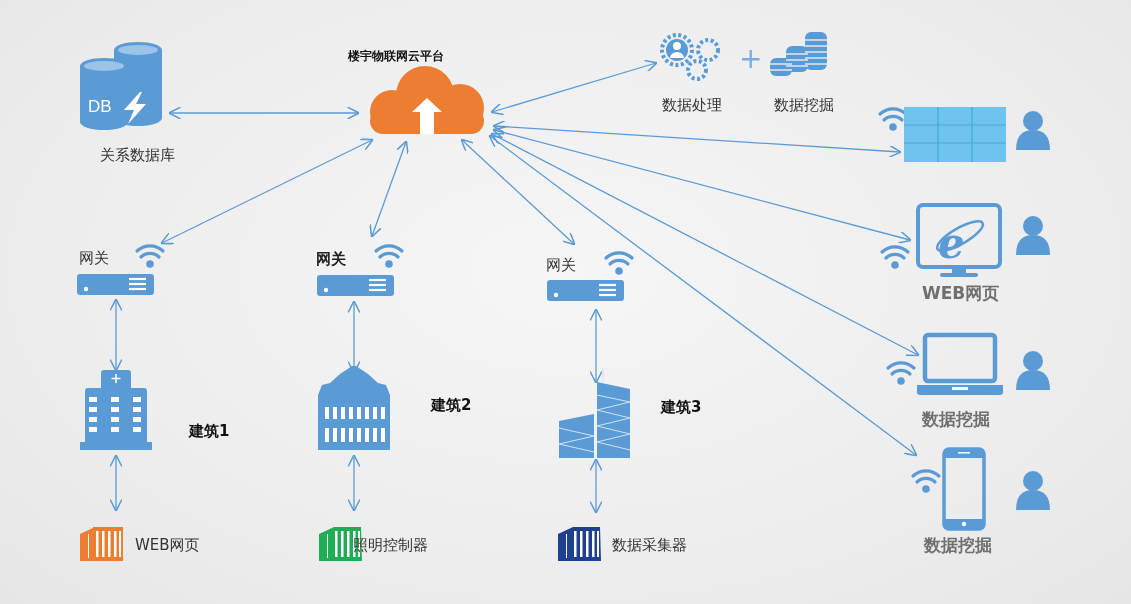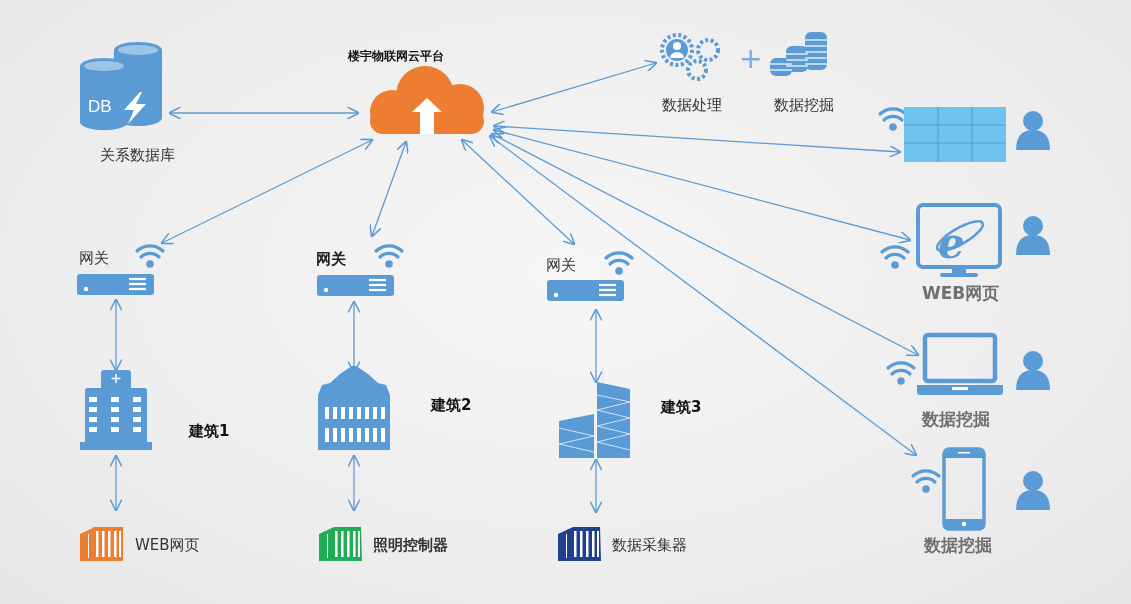--- a/index.html
+++ b/index.html
@@ -324,14 +324,14 @@
         <rect x="574" y="531" width="2.5" height="26"></rect>
         <rect x="580" y="531" width="2.5" height="26"></rect>
         <rect x="586" y="531" width="2.5" height="26"></rect>
         <rect x="592" y="531" width="2.5" height="26"></rect>
         <rect x="597" y="531" width="2" height="26"></rect>
         <rect x="566" y="534" width="1" height="24"></rect>
       </g>
   </g>
 </svg>
 <div class="lbl" style="left:135px;top:536px;">WEB网页</div>
-<div class="lbl" style="left:373px;top:536px;font-weight:bold;">照明控制器</div>
+<div class="lbl" style="left:353px;top:536px;">照明控制器</div>
 <div class="lbl" style="left:612px;top:536px;">数据采集器</div>
 
 </body></html>

